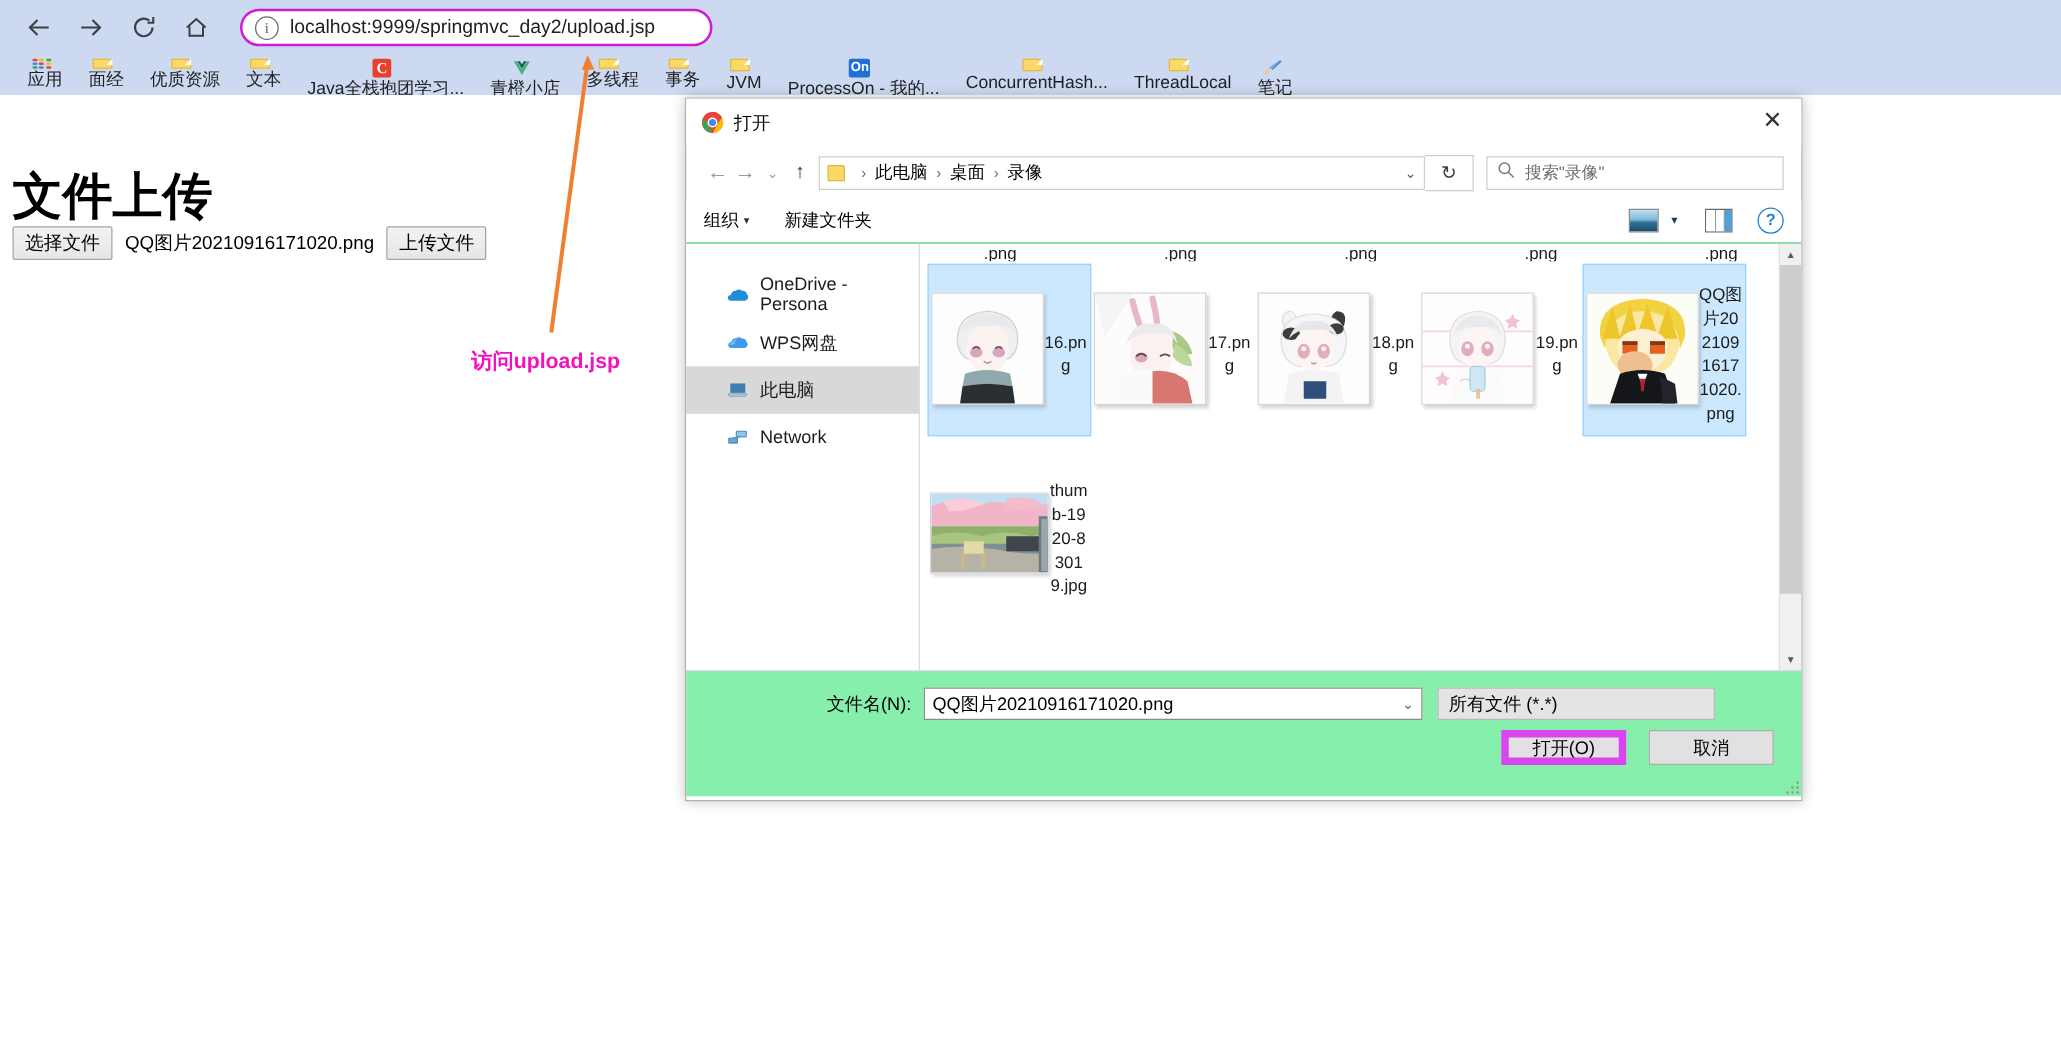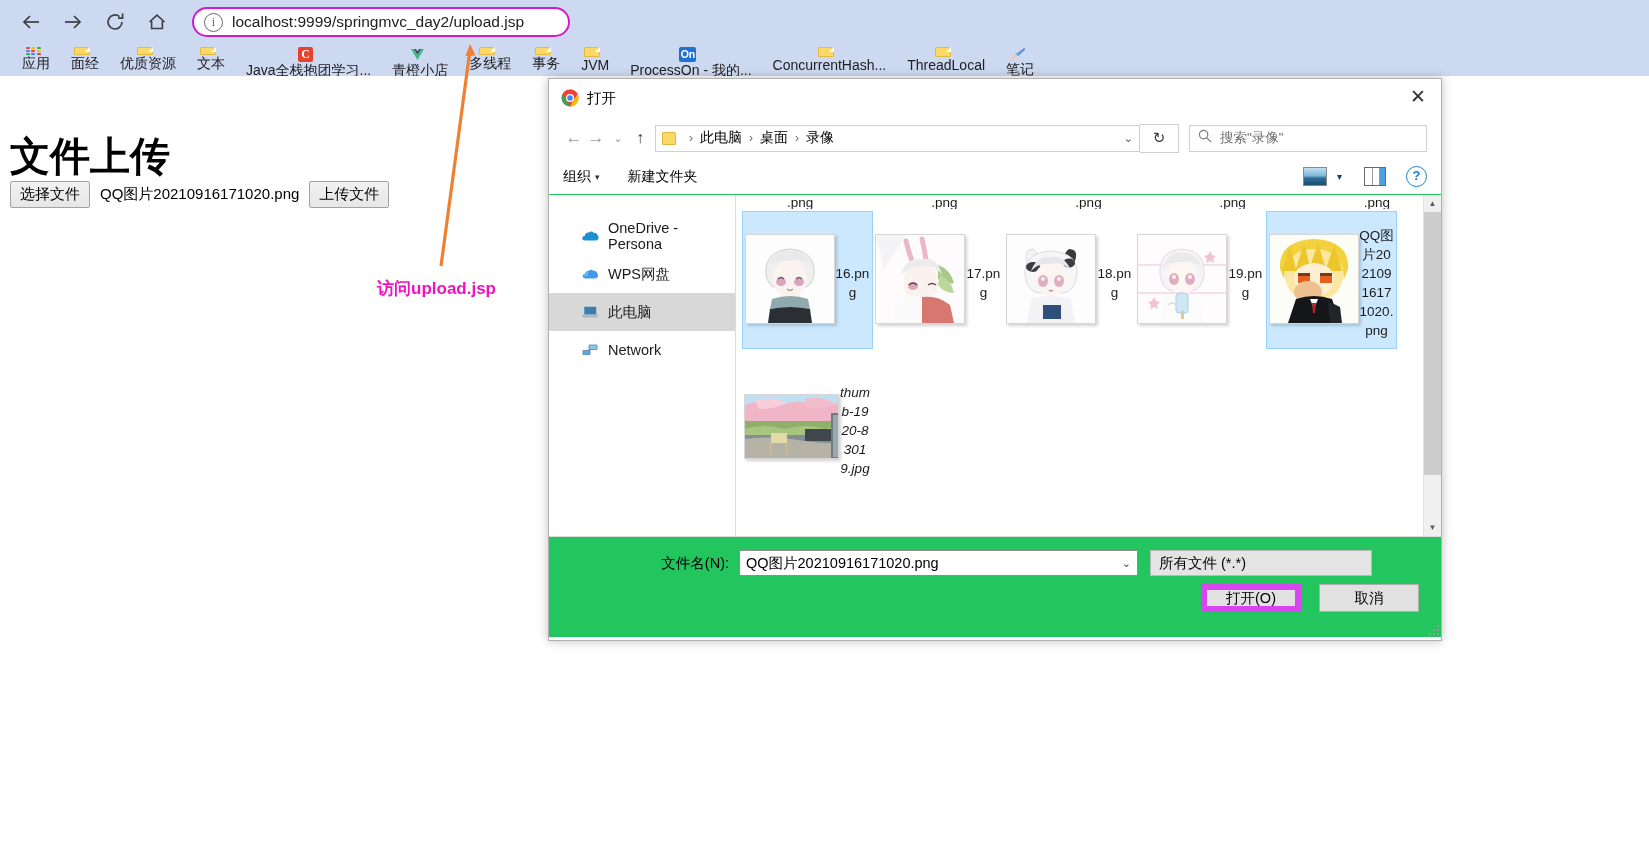--- a/index.html
+++ b/index.html
@@ -251,21 +251,21 @@
   }
   .sb-arrow{
     width:17px;height:17px;display:flex;align-items:center;justify-content:center;
     font-size:8px;color:#5a5a5a;
   }
   #sb-thumb{
     position:absolute;left:0;top:17px;width:17px;height:263px;background:#cdcdcd;
   }
   #sb-down{position:absolute;left:0;bottom:0;}
   #dlg-bottom{
-    position:relative;height:100px;background:#22c55e;
+    position:relative;height:100px;background:#86efac;
     border-top:1px solid #dcdcdc;
   }
   #filename-row{
     position:absolute;left:0;top:12px;width:100%;height:28px;
     display:flex;align-items:center;
   }
   #filename-label{
     width:190px;text-align:right;font-size:14.5px;color:#000;padding-right:10px;
     box-sizing:border-box;
   }
@@ -677,21 +677,21 @@
                 <path d="M26 64 Q44 58 62 64 L70 88 L18 88Z" fill="#15161a"></path>
                 <path d="M40 64 L44 74 L48 64 Z" fill="#fefefe"></path>
                 <path d="M42 68 L46 68 L45 78 L43 78Z" fill="#b3252a"></path>
                 <path d="M58 66 L70 72 L72 88 L60 88Z" fill="#23242a"></path>
               </svg>
             </div>
           </div>
           <div class="file-label">QQ图片20210916171020.png</div>
         </div>
 
-        <div class="file-cell" style="margin-top:20px;font-style:italic;">
+        <div class="file-cell" style="margin-top:20px;">
           <div class="thumb-wrap">
             <div class="thumb wide">
               <svg width="103" height="63" viewBox="0 0 103 63">
                 <rect width="103" height="63" fill="#cfe5f2"></rect>
                 <rect y="0" width="103" height="18" fill="#bfe0f2"></rect>
                 <path d="M0 10 Q18 2 38 10 Q54 2 70 12 Q86 4 103 12 L103 26 L0 26Z" fill="#f0b6c8"></path>
                 <path d="M10 6 Q26 0 42 8 Q30 14 14 14Z" fill="#f7cdd8"></path>
                 <path d="M60 4 Q78 0 92 10 Q76 14 60 12Z" fill="#f2bccb"></path>
                 <rect x="0" y="26" width="103" height="14" fill="#8fb06a"></rect>
                 <path d="M0 34 Q20 28 40 34 Q60 28 80 34 Q92 30 103 34 L103 44 L0 44Z" fill="#a8c47e"></path>

